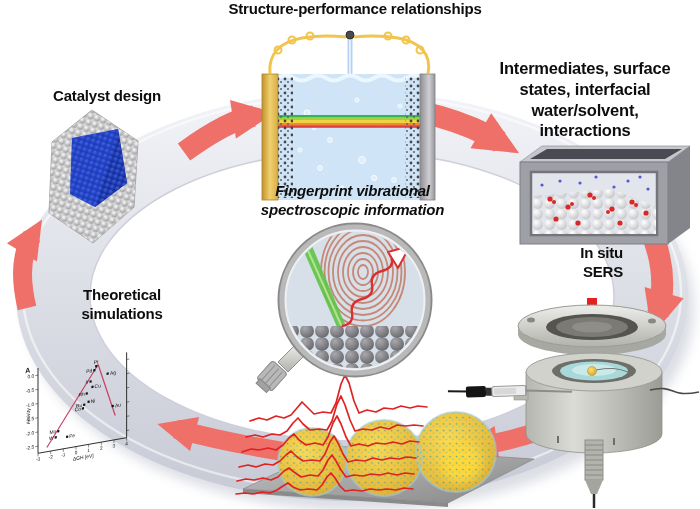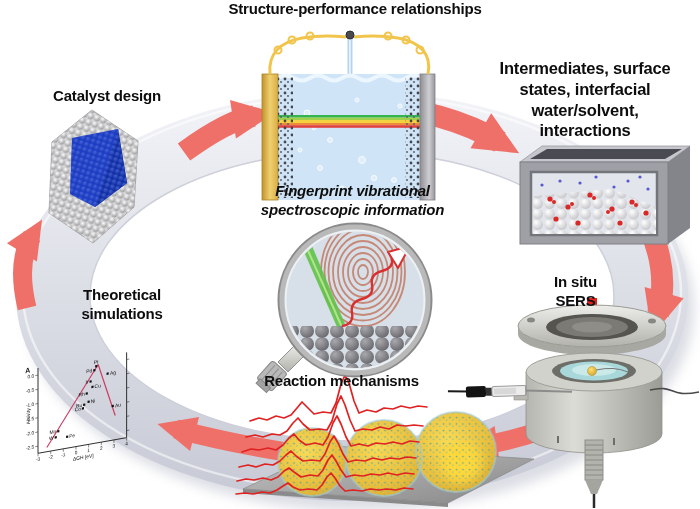--- a/index.html
+++ b/index.html
@@ -411,25 +411,24 @@
   <div>states, interfacial</div>
   <div>water/solvent,</div>
   <div>interactions</div>
 </div>
 
 <div class="lbl" style="left:230px;top:182px;width:245px;font-style:italic;">
   <div>Fingerprint vibrational</div>
   <div>spectroscopic information</div>
 </div>
 
-<div class="lbl" style="left:528px;top:273px;width:95px;">
+<div class="lbl" style="left:528px;top:244px;width:95px;text-align:right;">
   <div>In situ</div>
   <div>SERS</div>
 </div>
 
 <div class="lbl" style="left:48px;top:286px;width:148px;">
   <div>Theoretical</div>
   <div>simulations</div>
 </div>
 
-<div class="lbl" style="left:234px;top:372px;width:215px;">Reaction mechanisms</div>
 
 </div>
 
 </body></html>

